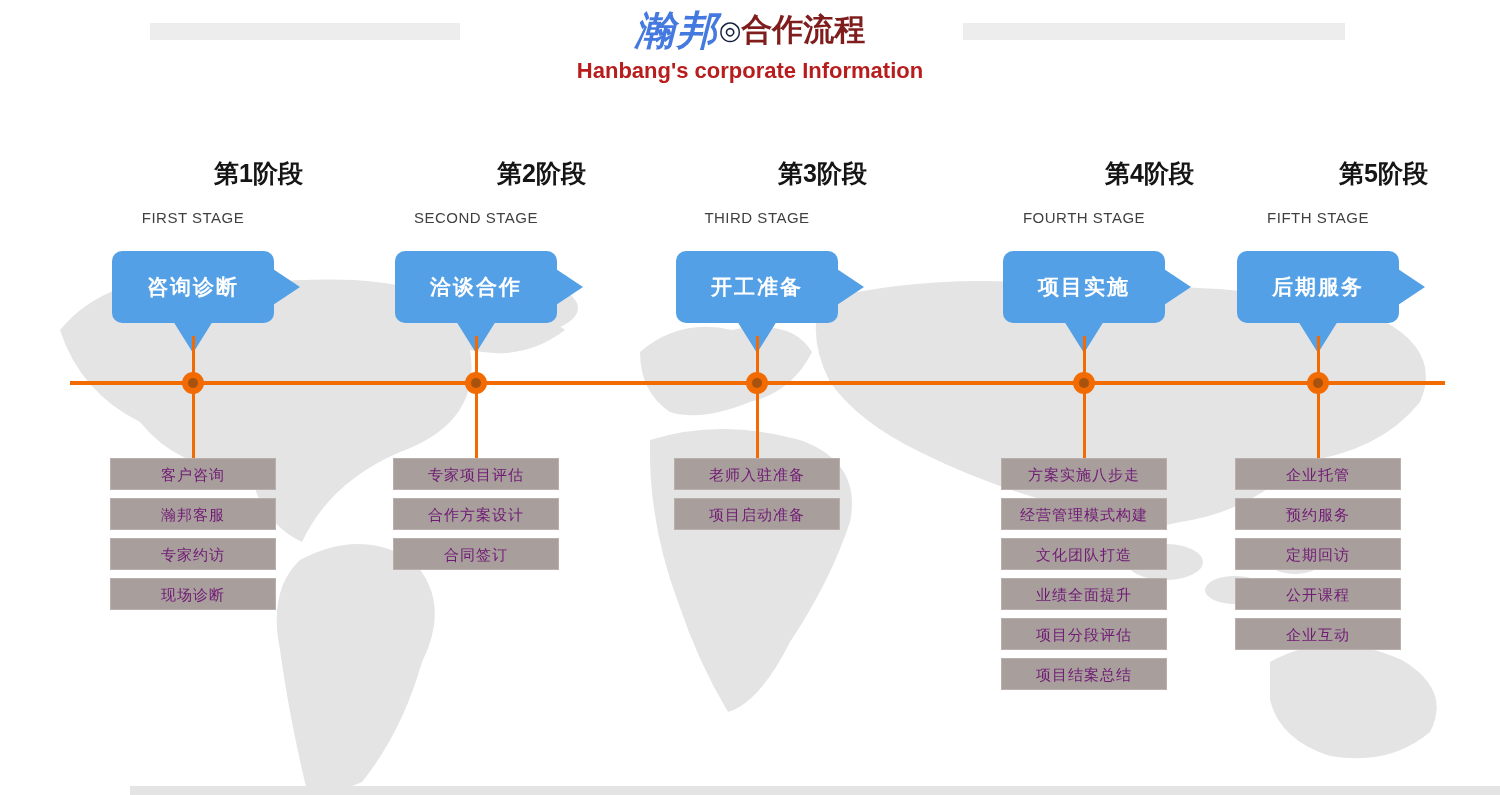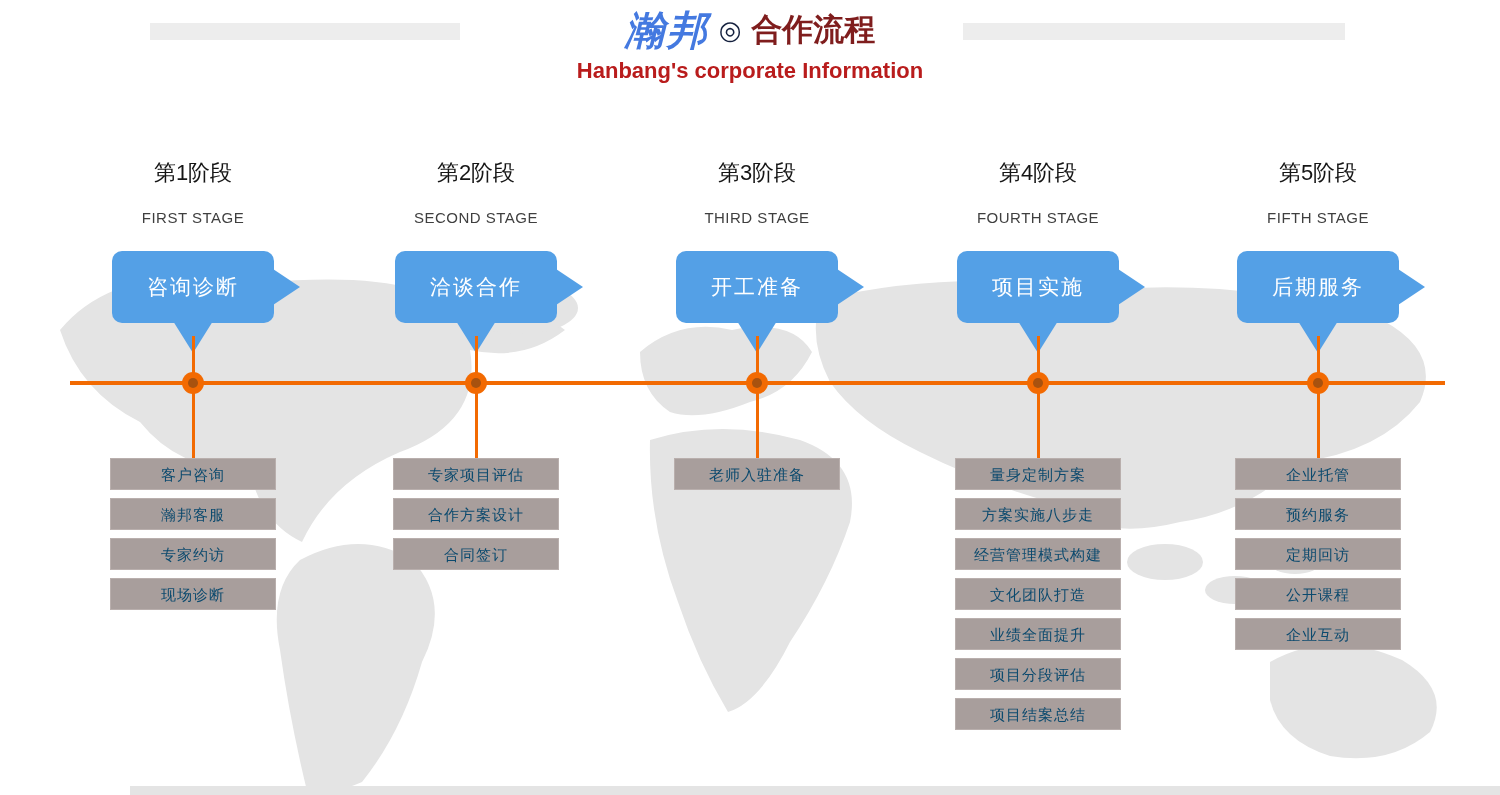--- a/index.html
+++ b/index.html
@@ -7,39 +7,39 @@
     position:relative;width:1500px;height:795px;background:#ffffff;
     overflow:hidden;font-family:"Liberation Sans","DejaVu Sans",sans-serif;
   }
   
   .map-bg{position:absolute;left:0;top:0;width:1500px;height:795px;}
   
   .deco-bar{position:absolute;height:17px;background:#ededed;top:23px;}
   .deco-left{left:150px;width:310px;}
   .deco-right{left:963px;width:382px;}
   .header{position:absolute;left:0;right:0;top:8px;text-align:center;}
-  .title-row{display:flex;justify-content:center;align-items:center;gap:10px;}
+  .title-row{display:flex;justify-content:center;align-items:center;}
   .brand{
     font-family:"DejaVu Serif","Liberation Serif",serif;
     font-style:italic;font-weight:bold;font-size:40px;color:#4479e0;
     letter-spacing:2px;line-height:44px;
   }
   .mark{font-size:26px;color:#14203e;line-height:44px;}
   .title{font-size:31px;font-weight:bold;color:#7f1d1d;line-height:44px;}
   .subtitle{font-size:22px;font-weight:bold;color:#b91c1c;margin-top:6px;}
   
   .timeline{position:absolute;left:70px;top:381px;width:1375px;height:4px;background:#f26a02;}
   
   .stage{position:absolute;top:160px;width:220px;height:620px;text-align:center;}
-  .stage-title{font-size:22px;font-weight:normal;color:#151515;line-height:26px;}
+  .stage-title{font-size:25px;font-weight:bold;color:#151515;line-height:26px;text-align:right;}
   .stage-en{font-size:15px;color:#3f3f3f;margin-top:23px;letter-spacing:.5px;line-height:18px;}
   .bubble{
     position:relative;margin:24px auto 0;width:162px;height:72px;
     background:#54a0e6;border-radius:10px;color:#fff;
-    font-size:21px;font-weight:normal;letter-spacing:2px;
+    font-size:21px;font-weight:bold;letter-spacing:2px;
     display:flex;align-items:center;justify-content:center;
   }
   .bubble-arrow{
     position:absolute;right:-26px;top:50%;transform:translateY(-50%);
     width:0;height:0;border-left:27px solid #54a0e6;
     border-top:18px solid transparent;border-bottom:18px solid transparent;
   }
   .bubble-tail{
     position:absolute;left:50%;transform:translateX(-50%);bottom:-30px;
     width:0;height:0;border-top:32px solid #54a0e6;
@@ -54,21 +54,21 @@
     width:22px;height:22px;border-radius:50%;background:#f26a02;
   }
   .dot::after{
     content:"";position:absolute;left:6px;top:6px;width:10px;height:10px;
     border-radius:50%;background:#a8520f;
   }
   .items{position:absolute;top:298px;left:50%;transform:translateX(-50%);width:166px;}
   .item{
     height:32px;line-height:31px;margin-bottom:8px;
     background:#a89e9c;border:1px solid #b9afad;box-sizing:border-box;
-    color:#0c4a6e;font-size:15px;letter-spacing:1px;
+    color:#701a75;font-size:15px;letter-spacing:1px;
   }
 </style>
 </head>
 <body>
 
 <div class="page">
 
   <svg class="map-bg" viewBox="0 0 1500 795" aria-hidden="true">
     <g fill="#e4e4e4">
       <path d="M60,330 Q120,258 260,283 Q420,268 470,318 Q525,298 565,330 Q523,362 470,350 Q482,422 400,452 Q330,482 302,542 Q260,522 250,470 Q180,472 140,422 Q80,392 60,330 Z"></path>
@@ -138,35 +138,35 @@
     <div class="stage-en">THIRD STAGE</div>
     <div class="bubble">
       <span>开工准备</span>
       <span class="bubble-arrow"></span>
       <span class="bubble-tail"></span>
     </div>
     <div class="vline"></div>
     <div class="dot"></div>
     <div class="items">
       <div class="item">老师入驻准备</div>
+      <div class="item">项目启动准备</div>
     </div>
   </div>
 
-  <div class="stage" style="left:928px">
+  <div class="stage" style="left:974px">
     <div class="stage-title">第4阶段</div>
     <div class="stage-en">FOURTH STAGE</div>
     <div class="bubble">
       <span>项目实施</span>
       <span class="bubble-arrow"></span>
       <span class="bubble-tail"></span>
     </div>
     <div class="vline"></div>
     <div class="dot"></div>
     <div class="items">
-      <div class="item">量身定制方案</div>
       <div class="item">方案实施八步走</div>
       <div class="item">经营管理模式构建</div>
       <div class="item">文化团队打造</div>
       <div class="item">业绩全面提升</div>
       <div class="item">项目分段评估</div>
       <div class="item">项目结案总结</div>
     </div>
   </div>
 
   <div class="stage" style="left:1208px">

